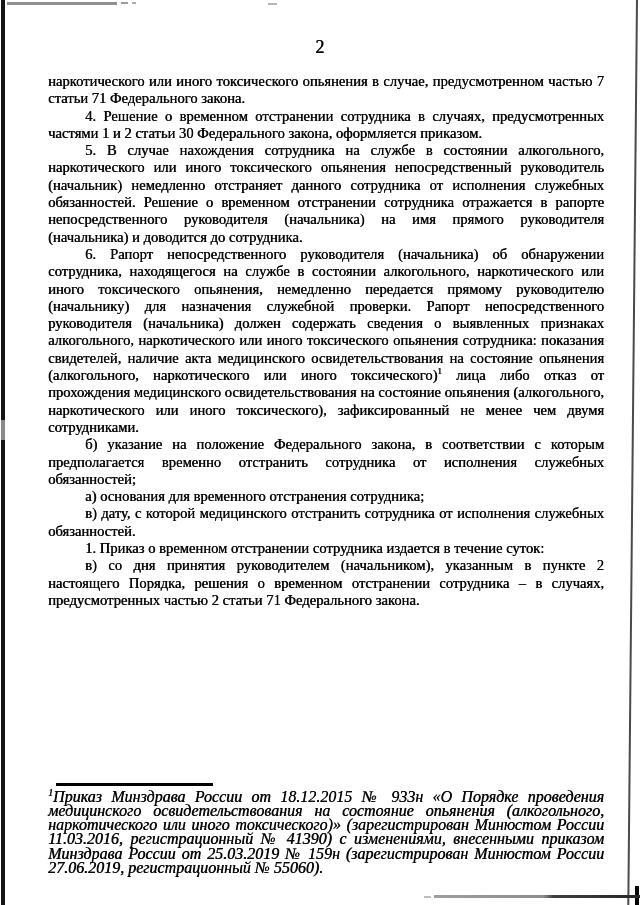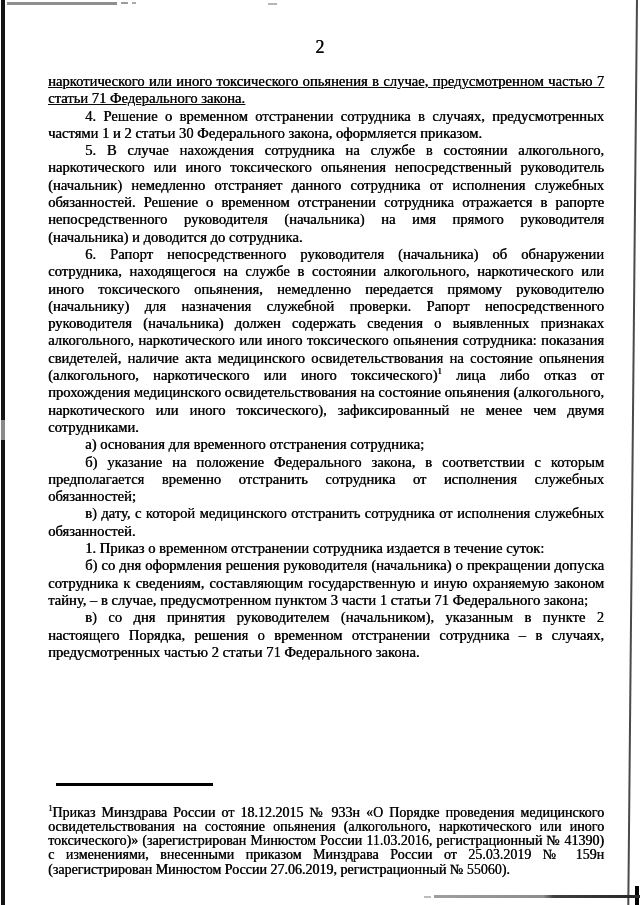--- a/index.html
+++ b/index.html
@@ -52,39 +52,40 @@
     letter-spacing: 0.5px;
   }
   .doc-text { text-shadow: 0.4px 0 0 currentColor; }
   .body-text {
     position: absolute; left: 48px; top: 73px; width: 556px;
     font-size: 14.6px;
     line-height: 17.3px;
     text-align: justify;
   }
   .body-text p { margin: 0; text-indent: 37px; }
-  .body-text p.p-flush { text-indent: 0; text-decoration: underline; }
+  .body-text p.p-flush { text-indent: 0; }
   sup.fn-ref {
     font-size: 0.62em;
     vertical-align: super;
     line-height: 0;
   }
   .footnote-block {
     position: absolute; left: 48px; top: 783px; width: 556px;
   }
   .footnote-divider {
     margin-left: 8px;
     width: 157px; height: 2.5px;
     background: #000;
   }
   .footnote-text {
-    margin-top: 20px;
-    font-size: 14px;
+    margin-top: 4px;
+    font-size: 16px;
     line-height: 14.3px;
     text-align: justify;
+    font-style: italic;
   }
 </style>
 </head>
 <body>
 
 <div class="page">
 
   <div class="edge-left"></div>
   <div class="edge-left-notch"></div>
   <div class="edge-right"></div>
@@ -96,25 +97,24 @@
   <div class="bottom-dash"></div>
   <div class="bottom-line"></div>
 
   <div class="page-number doc-text">2</div>
 
   <div class="body-text doc-text">
     <p class="p-flush">наркотического или иного токсического опьянения в случае, предусмотренном частью 7 статьи 71 Федерального закона.</p>
     <p>4. Решение о временном отстранении сотрудника в случаях, предусмотренных частями 1 и 2 статьи 30 Федерального закона, оформляется приказом.</p>
     <p>5. В случае нахождения сотрудника на службе в состоянии алкогольного, наркотического или иного токсического опьянения непосредственный руководитель (начальник) немедленно отстраняет данного сотрудника от исполнения служебных обязанностей. Решение о временном отстранении сотрудника отражается в рапорте непосредственного руководителя (начальника) на имя прямого руководителя (начальника) и доводится до сотрудника.</p>
     <p><span>6. Рапорт непосредственного руководителя (начальника) об обнаружении сотрудника, находящегося на службе в состоянии алкогольного, наркотического или иного токсического опьянения, немедленно передается прямому руководителю (начальнику) для назначения служебной проверки. Рапорт непосредственного руководителя (начальника) должен содержать сведения о выявленных признаках алкогольного, наркотического или иного токсического опьянения сотрудника: показания свидетелей, наличие акта медицинского освидетельствования на состояние опьянения (алкогольного, наркотического или иного токсического)</span><sup class="fn-ref">1</sup><span> лица либо отказ от прохождения медицинского освидетельствования на состояние опьянения (алкогольного, наркотического или иного токсического), зафиксированный не менее чем двумя сотрудниками.</span></p>
+    <p>б) указание на положение Федерального закона, в соответствии с которым предполагается временно отстранить сотрудника от исполнения служебных обязанностей;</p>
     <p>а) основания для временного отстранения сотрудника;</p>
-    <p>б) указание на положение Федерального закона, в соответствии с которым предполагается временно отстранить сотрудника от исполнения служебных обязанностей;</p>
     <p>в) дату, с которой медицинского отстранить сотрудника от исполнения служебных обязанностей.</p>
     <p>1. Приказ о временном отстранении сотрудника издается в течение суток:</p>
-    <p>б) со дня оформления решения руководителя (начальника) о прекращении допуска сотрудника к сведениям, составляющим государственную и иную охраняемую законом тайну, – в случае, предусмотренном пунктом 3 части 1 статьи 71 Федерального закона;</p>
     <p>в) со дня принятия руководителем (начальником), указанным в пункте 2 настоящего Порядка, решения о временном отстранении сотрудника – в случаях, предусмотренных частью 2 статьи 71 Федерального закона.</p>
   </div>
 
   <div class="footnote-block">
     <div class="footnote-divider"></div>
     <div class="footnote-text doc-text"><sup class="fn-ref">1</sup><span>Приказ Минздрава России от 18.12.2015 № 933н «О Порядке проведения медицинского освидетельствования на состояние опьянения (алкогольного, наркотического или иного токсического)» (зарегистрирован Минюстом России 11.03.2016, регистрационный № 41390) с изменениями, внесенными приказом Минздрава России от 25.03.2019 № 159н (зарегистрирован Минюстом России 27.06.2019, регистрационный № 55060).</span></div>
   </div>
 
 </div>
 

